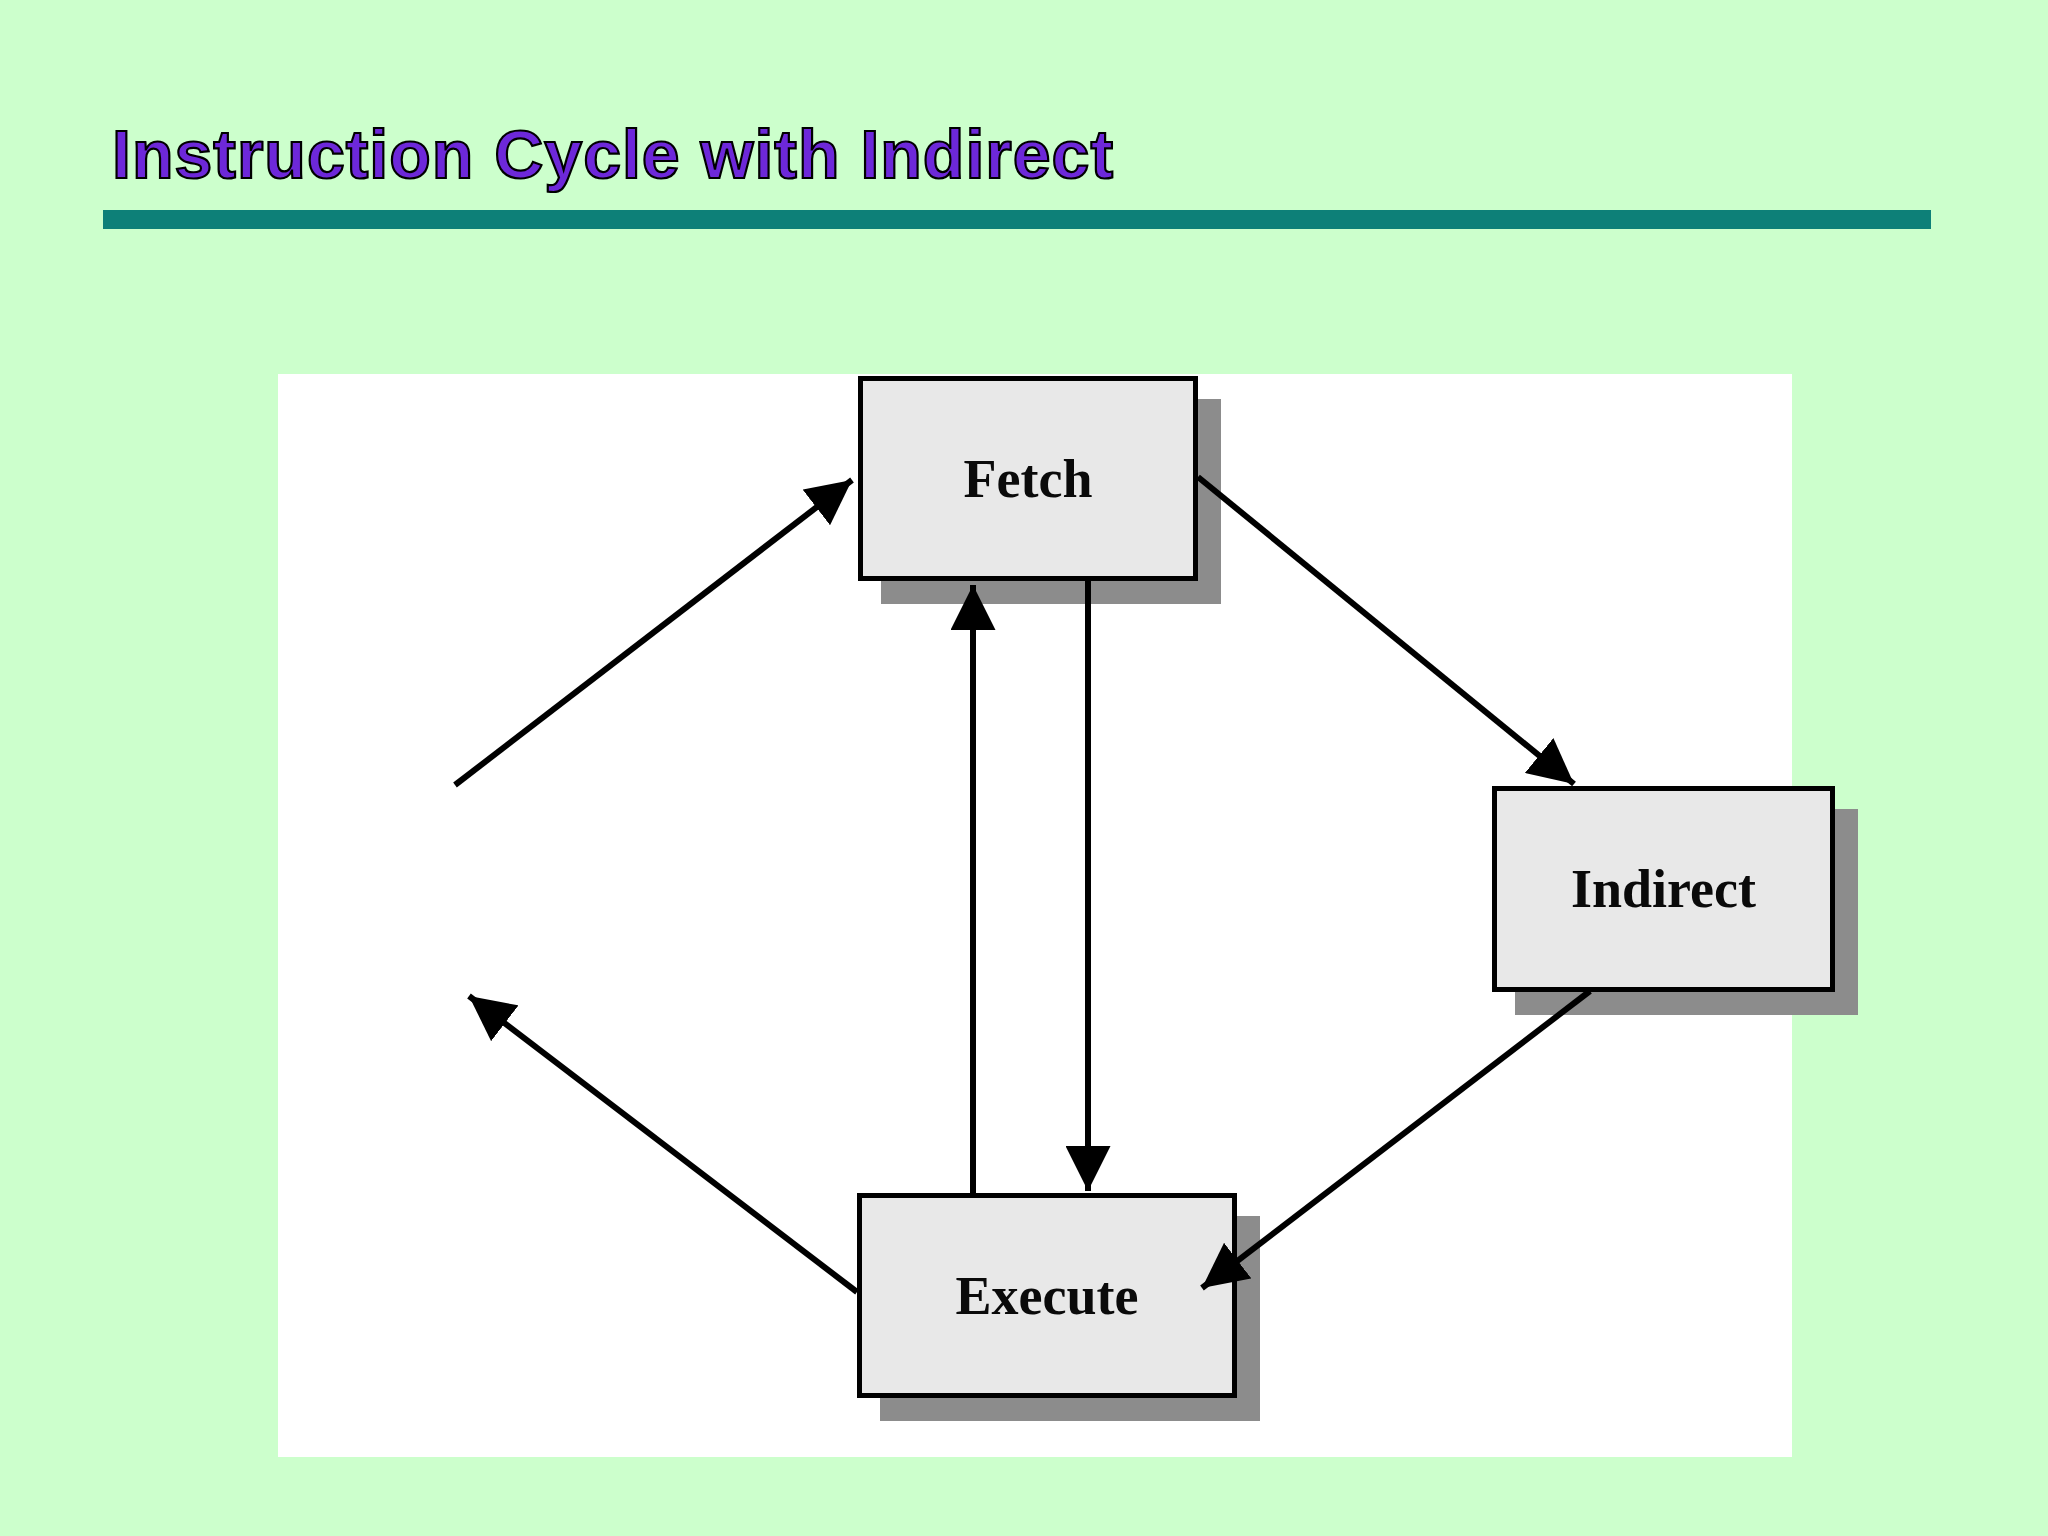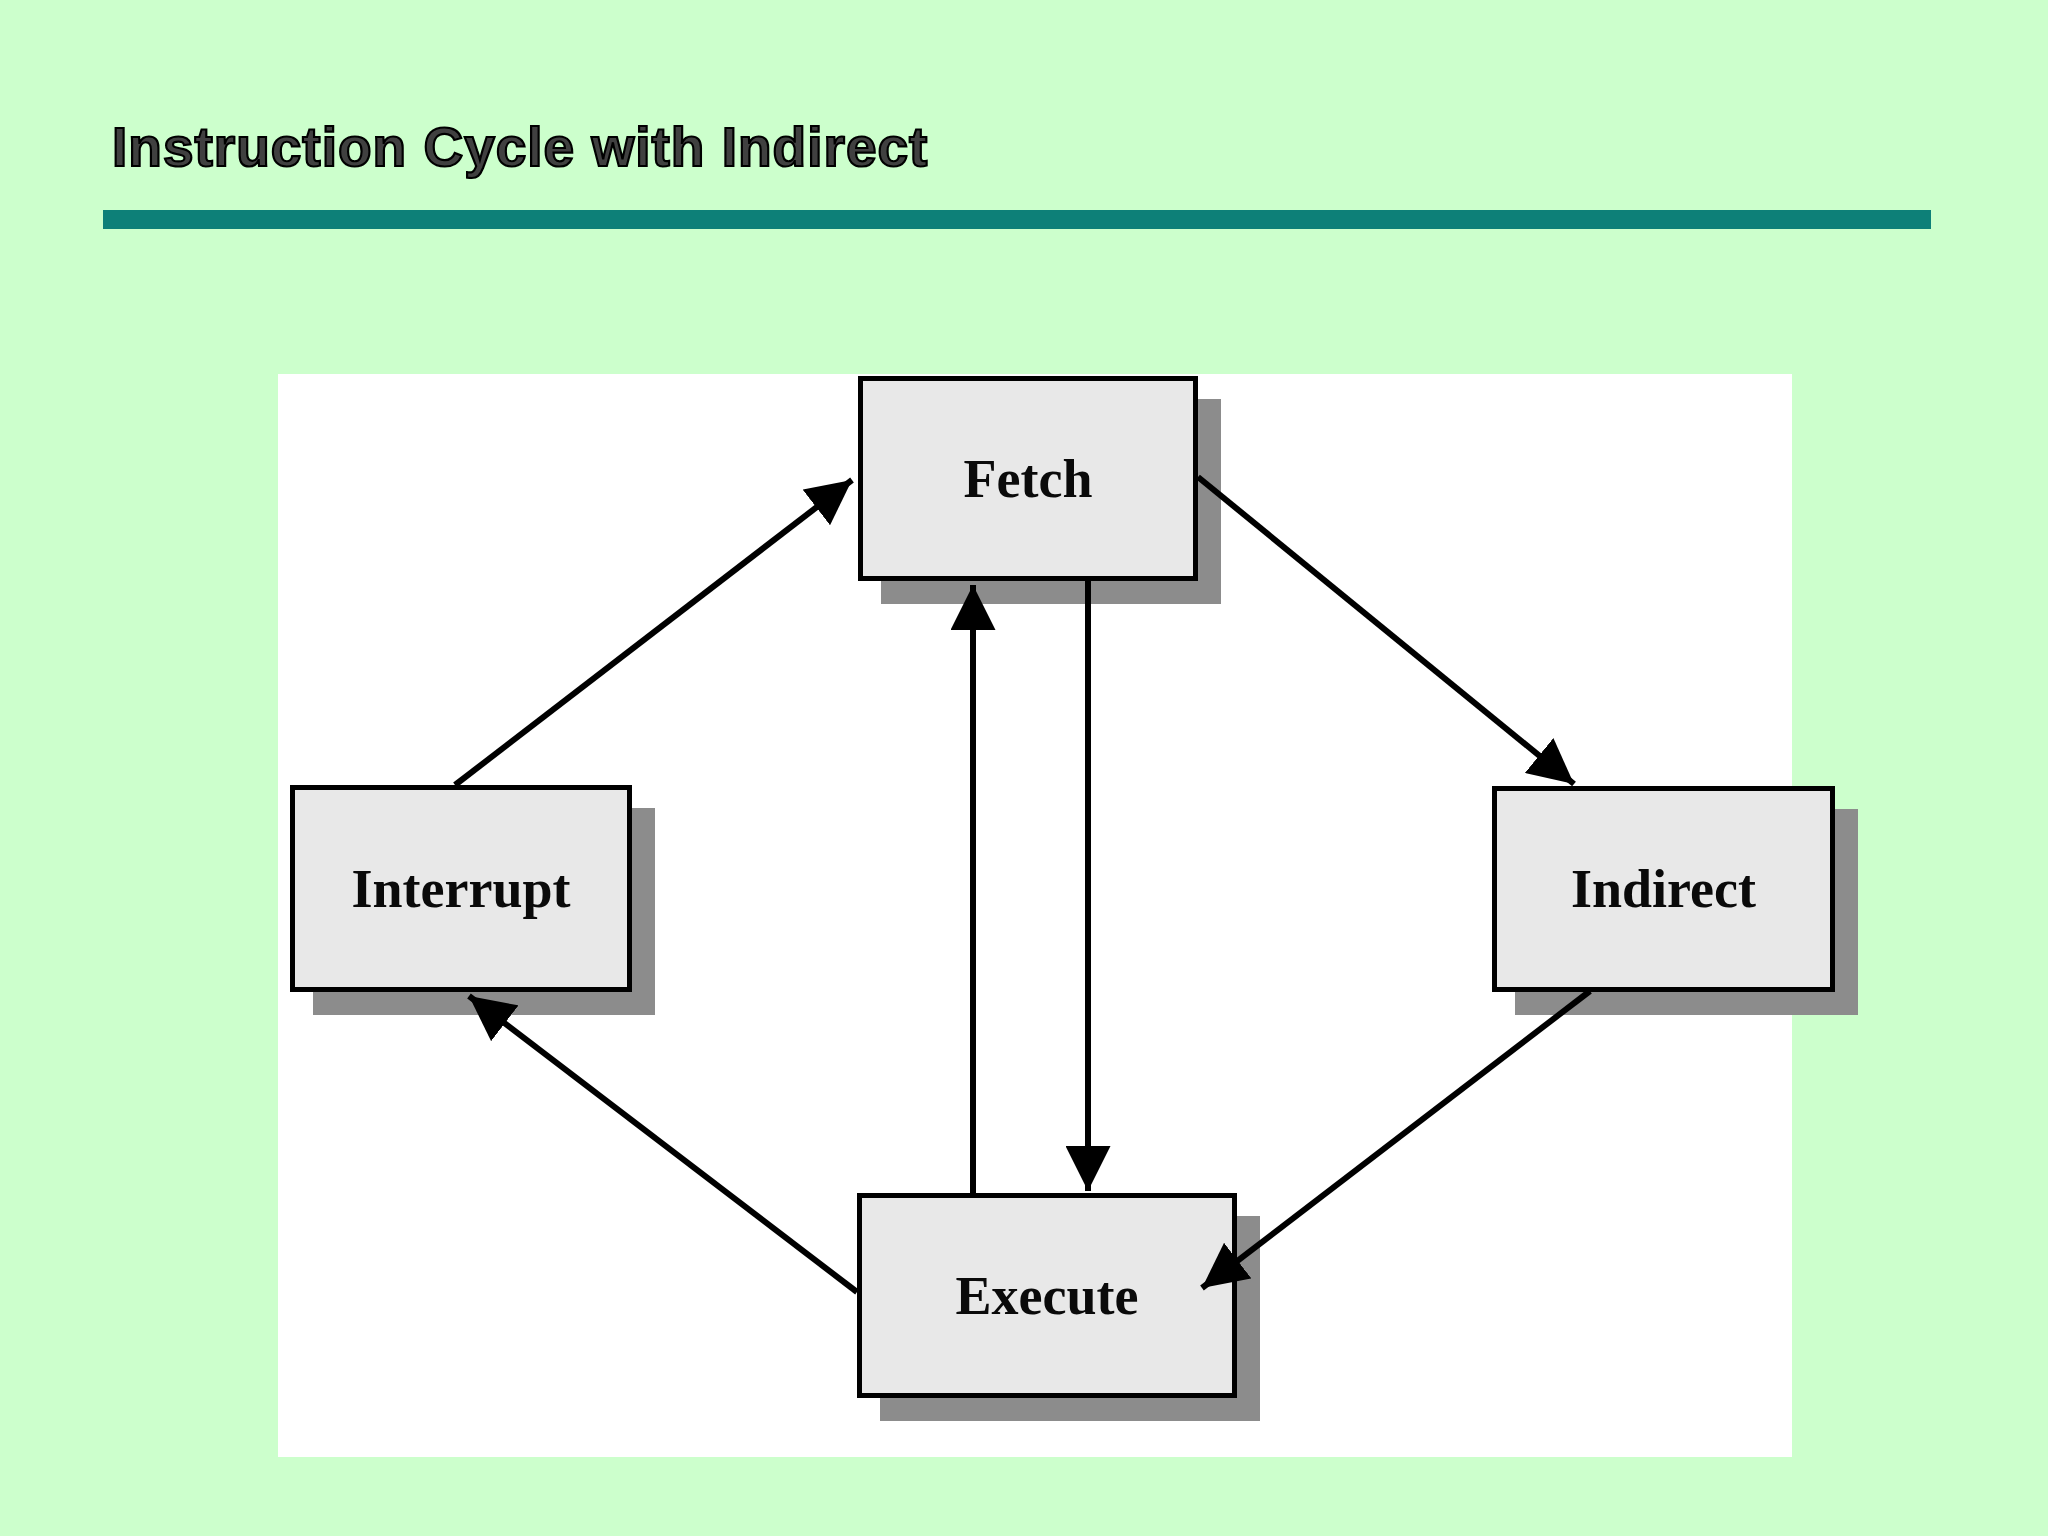--- a/index.html
+++ b/index.html
@@ -8,25 +8,25 @@
     position: relative;
     background: #ccffcc;
     font-family: "Liberation Sans", sans-serif;
     overflow: hidden;
   }
 
   .slide-title {
     position: absolute;
     left: 112px;
     top: 120px;
-    font-size: 55px;
+    font-size: 68px;
     line-height: 1.0;
     font-weight: bold;
     letter-spacing: 1px;
-    color: #404040;
+    color: #6d28d9;
     -webkit-text-stroke: 2.2px #000;
     white-space: nowrap;
   }
 
   .title-rule {
     position: absolute;
     left: 103px;
     top: 210px;
     width: 1828px;
     height: 19px;
@@ -80,23 +80,20 @@
 <div class="slide-title">Instruction Cycle with Indirect</div>
 
 <div class="title-rule"></div>
 
 <div class="diagram">
 
   <div class="node node-fetch">
     <span>Fetch</span>
   </div>
 
-  <div class="node node-interrupt">
-    <span>Interrupt</span>
-  </div>
 
   <div class="node node-indirect">
     <span>Indirect</span>
   </div>
 
   <div class="node node-execute">
     <span>Execute</span>
   </div>
 
   <svg class="arrows-layer" viewBox="0 0 1514 1083" xmlns="http://www.w3.org/2000/svg">

